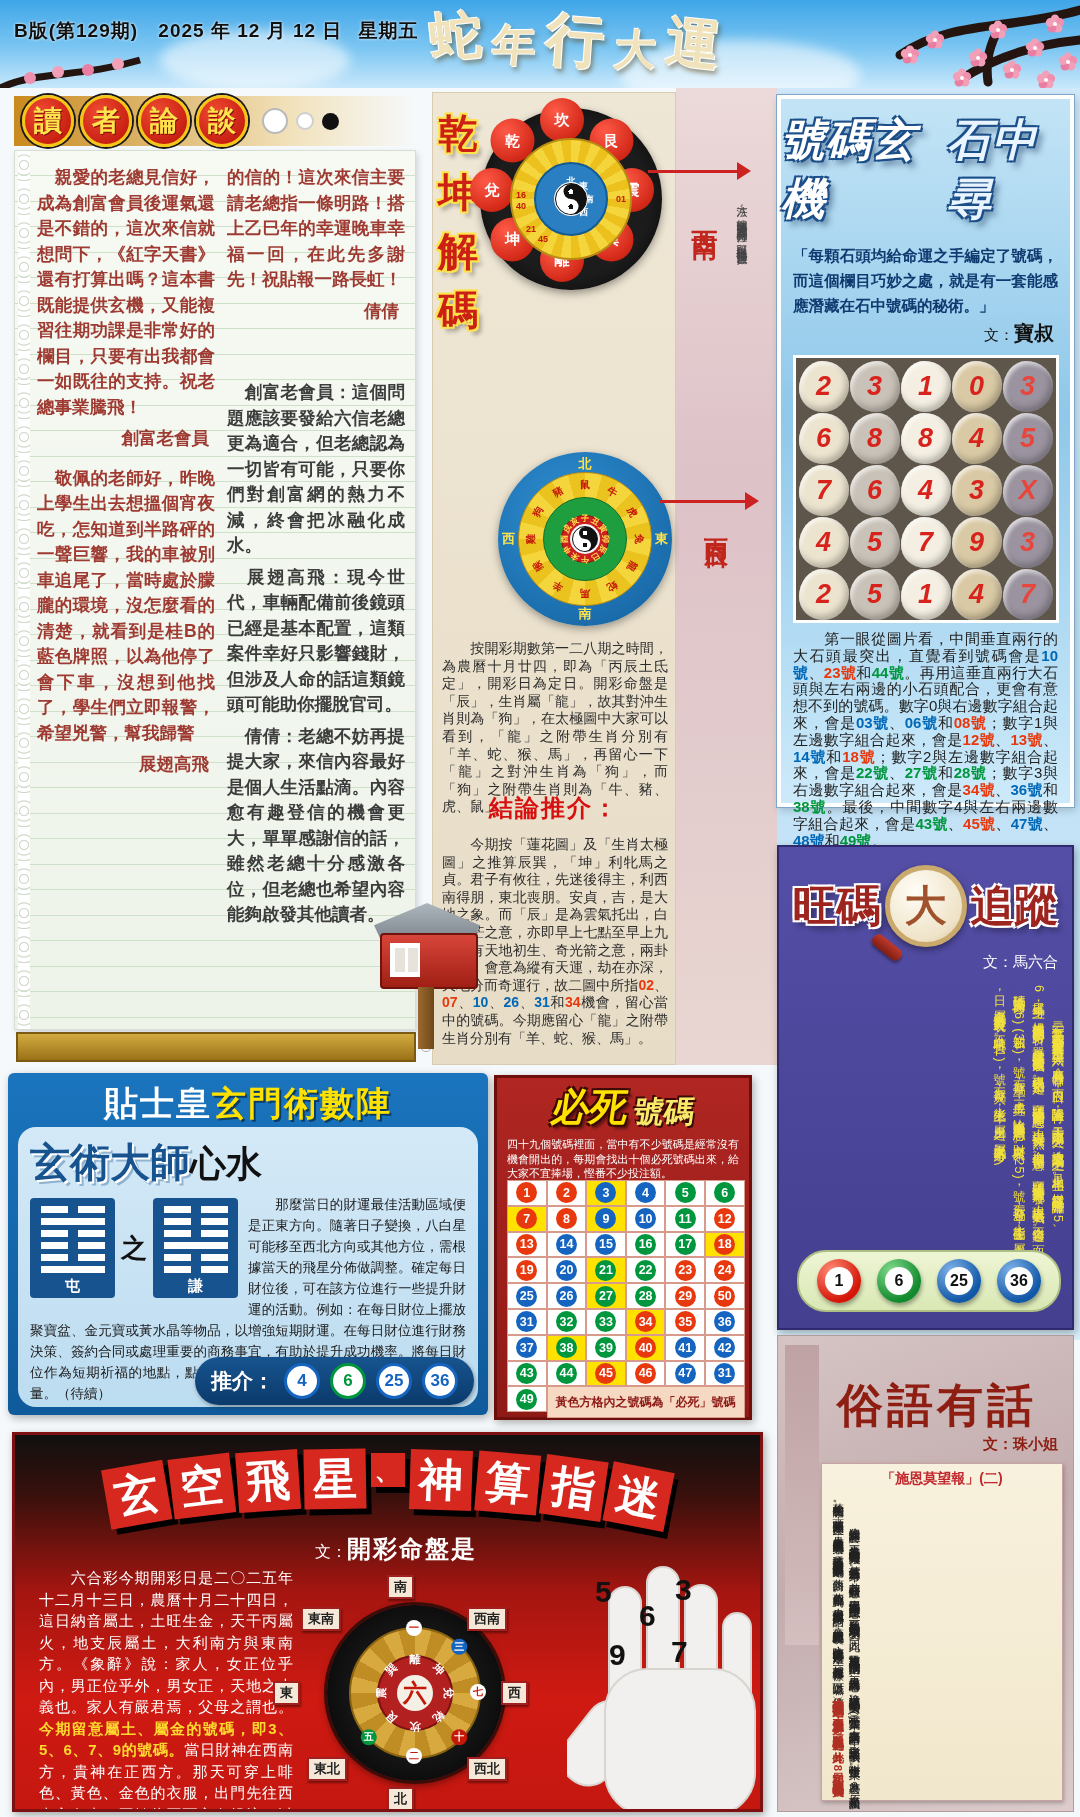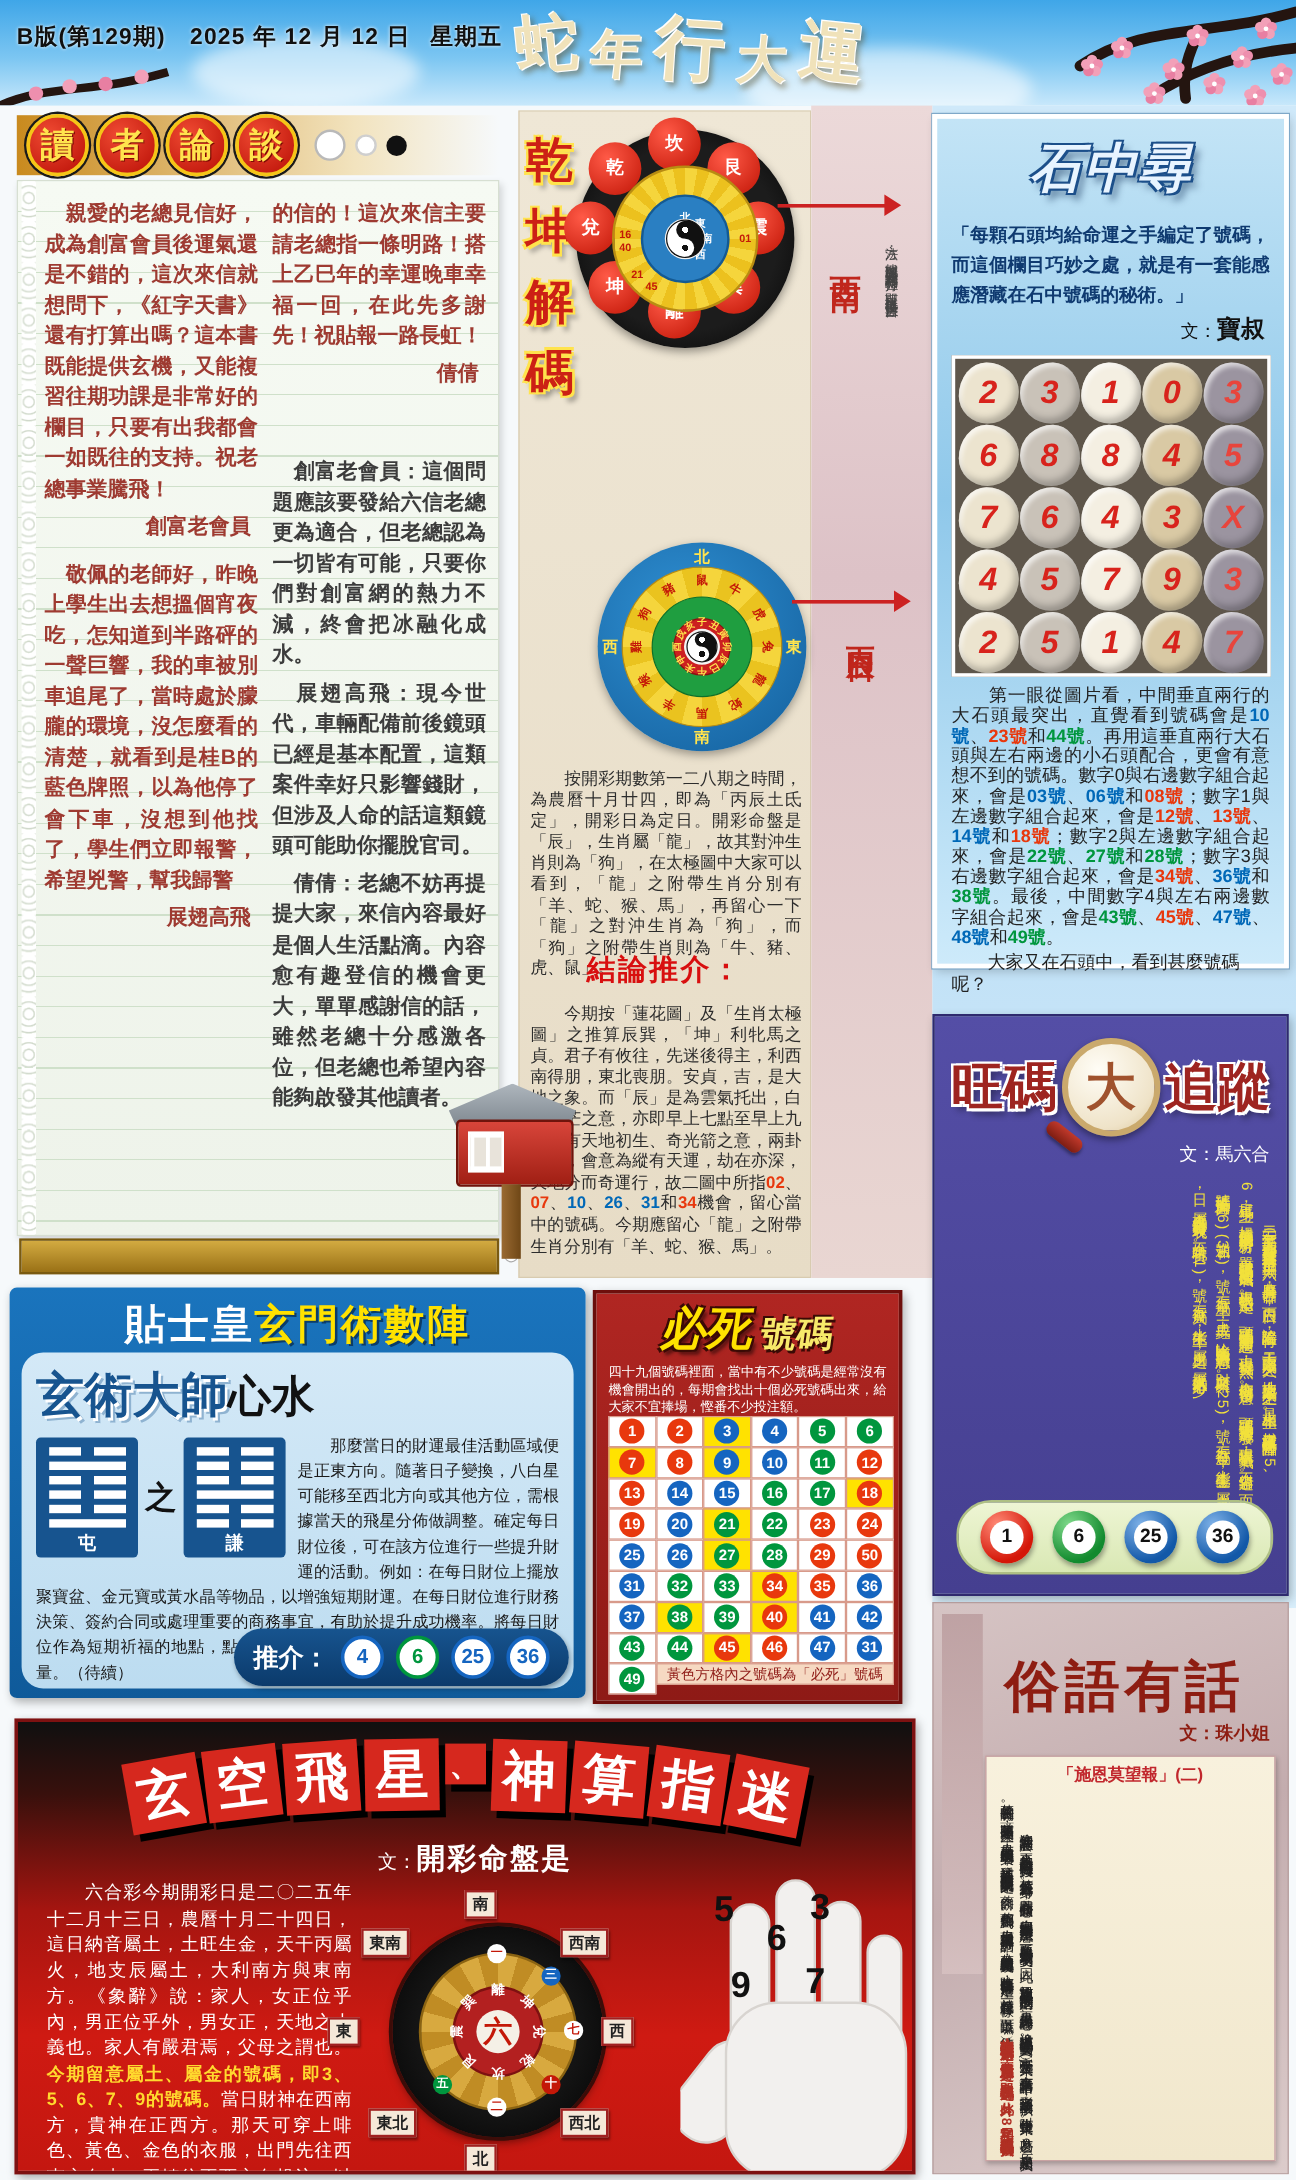--- a/index.html
+++ b/index.html
@@ -184,21 +184,21 @@
   .dz-desc{margin:4px 10px 0 10px;color:#fff;font-size:11px;line-height:14.5px;text-align:justify;}
   .dz-grid{position:absolute;left:10px;top:102px;width:238px;}
   .dz-row{display:flex;}
   .dz-cell{width:39.6px;height:25.8px;background:#fff;border:1px solid #d89a8a;box-sizing:border-box;display:flex;align-items:center;justify-content:center;}
   .dz-cell[data-d="1"]{background:#ffe200;}
   .dz-ball{width:21px;height:21px;border-radius:50%;color:#fff;font-size:12.5px;font-weight:bold;display:flex;align-items:center;justify-content:center;}
   .dz-ball[data-c="r"]{background:#e8380d;}
   .dz-ball[data-c="b"]{background:#1565c0;}
   .dz-ball[data-c="g"]{background:#00963e;}
   .dz-lastrow{display:flex;}
-  .dz-note{width:198px;height:18px;background:#f6d9c2;border:1px solid #d89a8a;box-sizing:border-box;display:flex;align-items:center;justify-content:center;color:#8e1a16;font-size:12px;font-weight:normal;}
+  .dz-note{width:198px;height:32px;background:#f6d9c2;border:1px solid #d89a8a;box-sizing:border-box;display:flex;align-items:center;justify-content:center;color:#8e1a16;font-size:12px;font-weight:bold;}
 
   
   .tip-box{position:absolute;left:8px;top:1073px;width:480px;height:342px;box-sizing:border-box;background:linear-gradient(180deg,#1a74bd,#0f5a9a);border-radius:6px;box-shadow:2px 3px 8px rgba(0,0,0,.3);}
   .tip-head{text-align:center;margin-top:8px;font-size:34px;font-weight:bold;letter-spacing:2px;}
   .tip-head .w{color:#fff;}
   .tip-head .y{color:#ffe200;text-shadow:2px 2px 0 #0b3c68;}
   .tip-inner{position:absolute;left:10px;top:54px;width:460px;height:280px;box-sizing:border-box;background:linear-gradient(180deg,#d4e9f7,#bcdcf0);border-radius:18px;padding:8px 12px;overflow:hidden;}
   .tip-sub{margin:0 0 4px 0;}
   .tip-sub .b{font-size:40px;font-weight:bold;color:#17548f;text-shadow:2px 2px 0 #fff,4px 4px 0 #8fb3d1;}
   .tip-sub .k{font-size:36px;font-weight:bold;color:#111;}
@@ -471,20 +471,21 @@
   </div>
 
   <div class="pointer" style="left:648px;top:170px;width:96px;"></div>
   <div class="vlabel" style="left:688px;top:210px;font-size:26px;">西南</div>
   <div class="vnote" style="left:734px;top:196px;height:168px;">方法：找出開獎日之煞方及其相關方位，即可找出最佳投注吉數。</div>
   <div class="pointer" style="left:660px;top:500px;width:92px;"></div>
   <div class="vlabel" style="left:700px;top:520px;font-size:24px;">丙辰日</div>
 
   <div class="stonebox">
     <div class="sb-title">
+      <b>號碼玄機</b>
         <b class="alt">石中尋</b>
     </div>
     <p class="sb-quote">「每顆石頭均給命運之手編定了號碼，而這個欄目巧妙之處，就是有一套能感應潛藏在石中號碼的秘術。」</p>
     <div class="sb-byline">
       <span>文：</span><b>寶叔</b>
     </div>
     <div class="stones">
 
     <span class="stone">2</span>
         <span class="stone">3</span>

